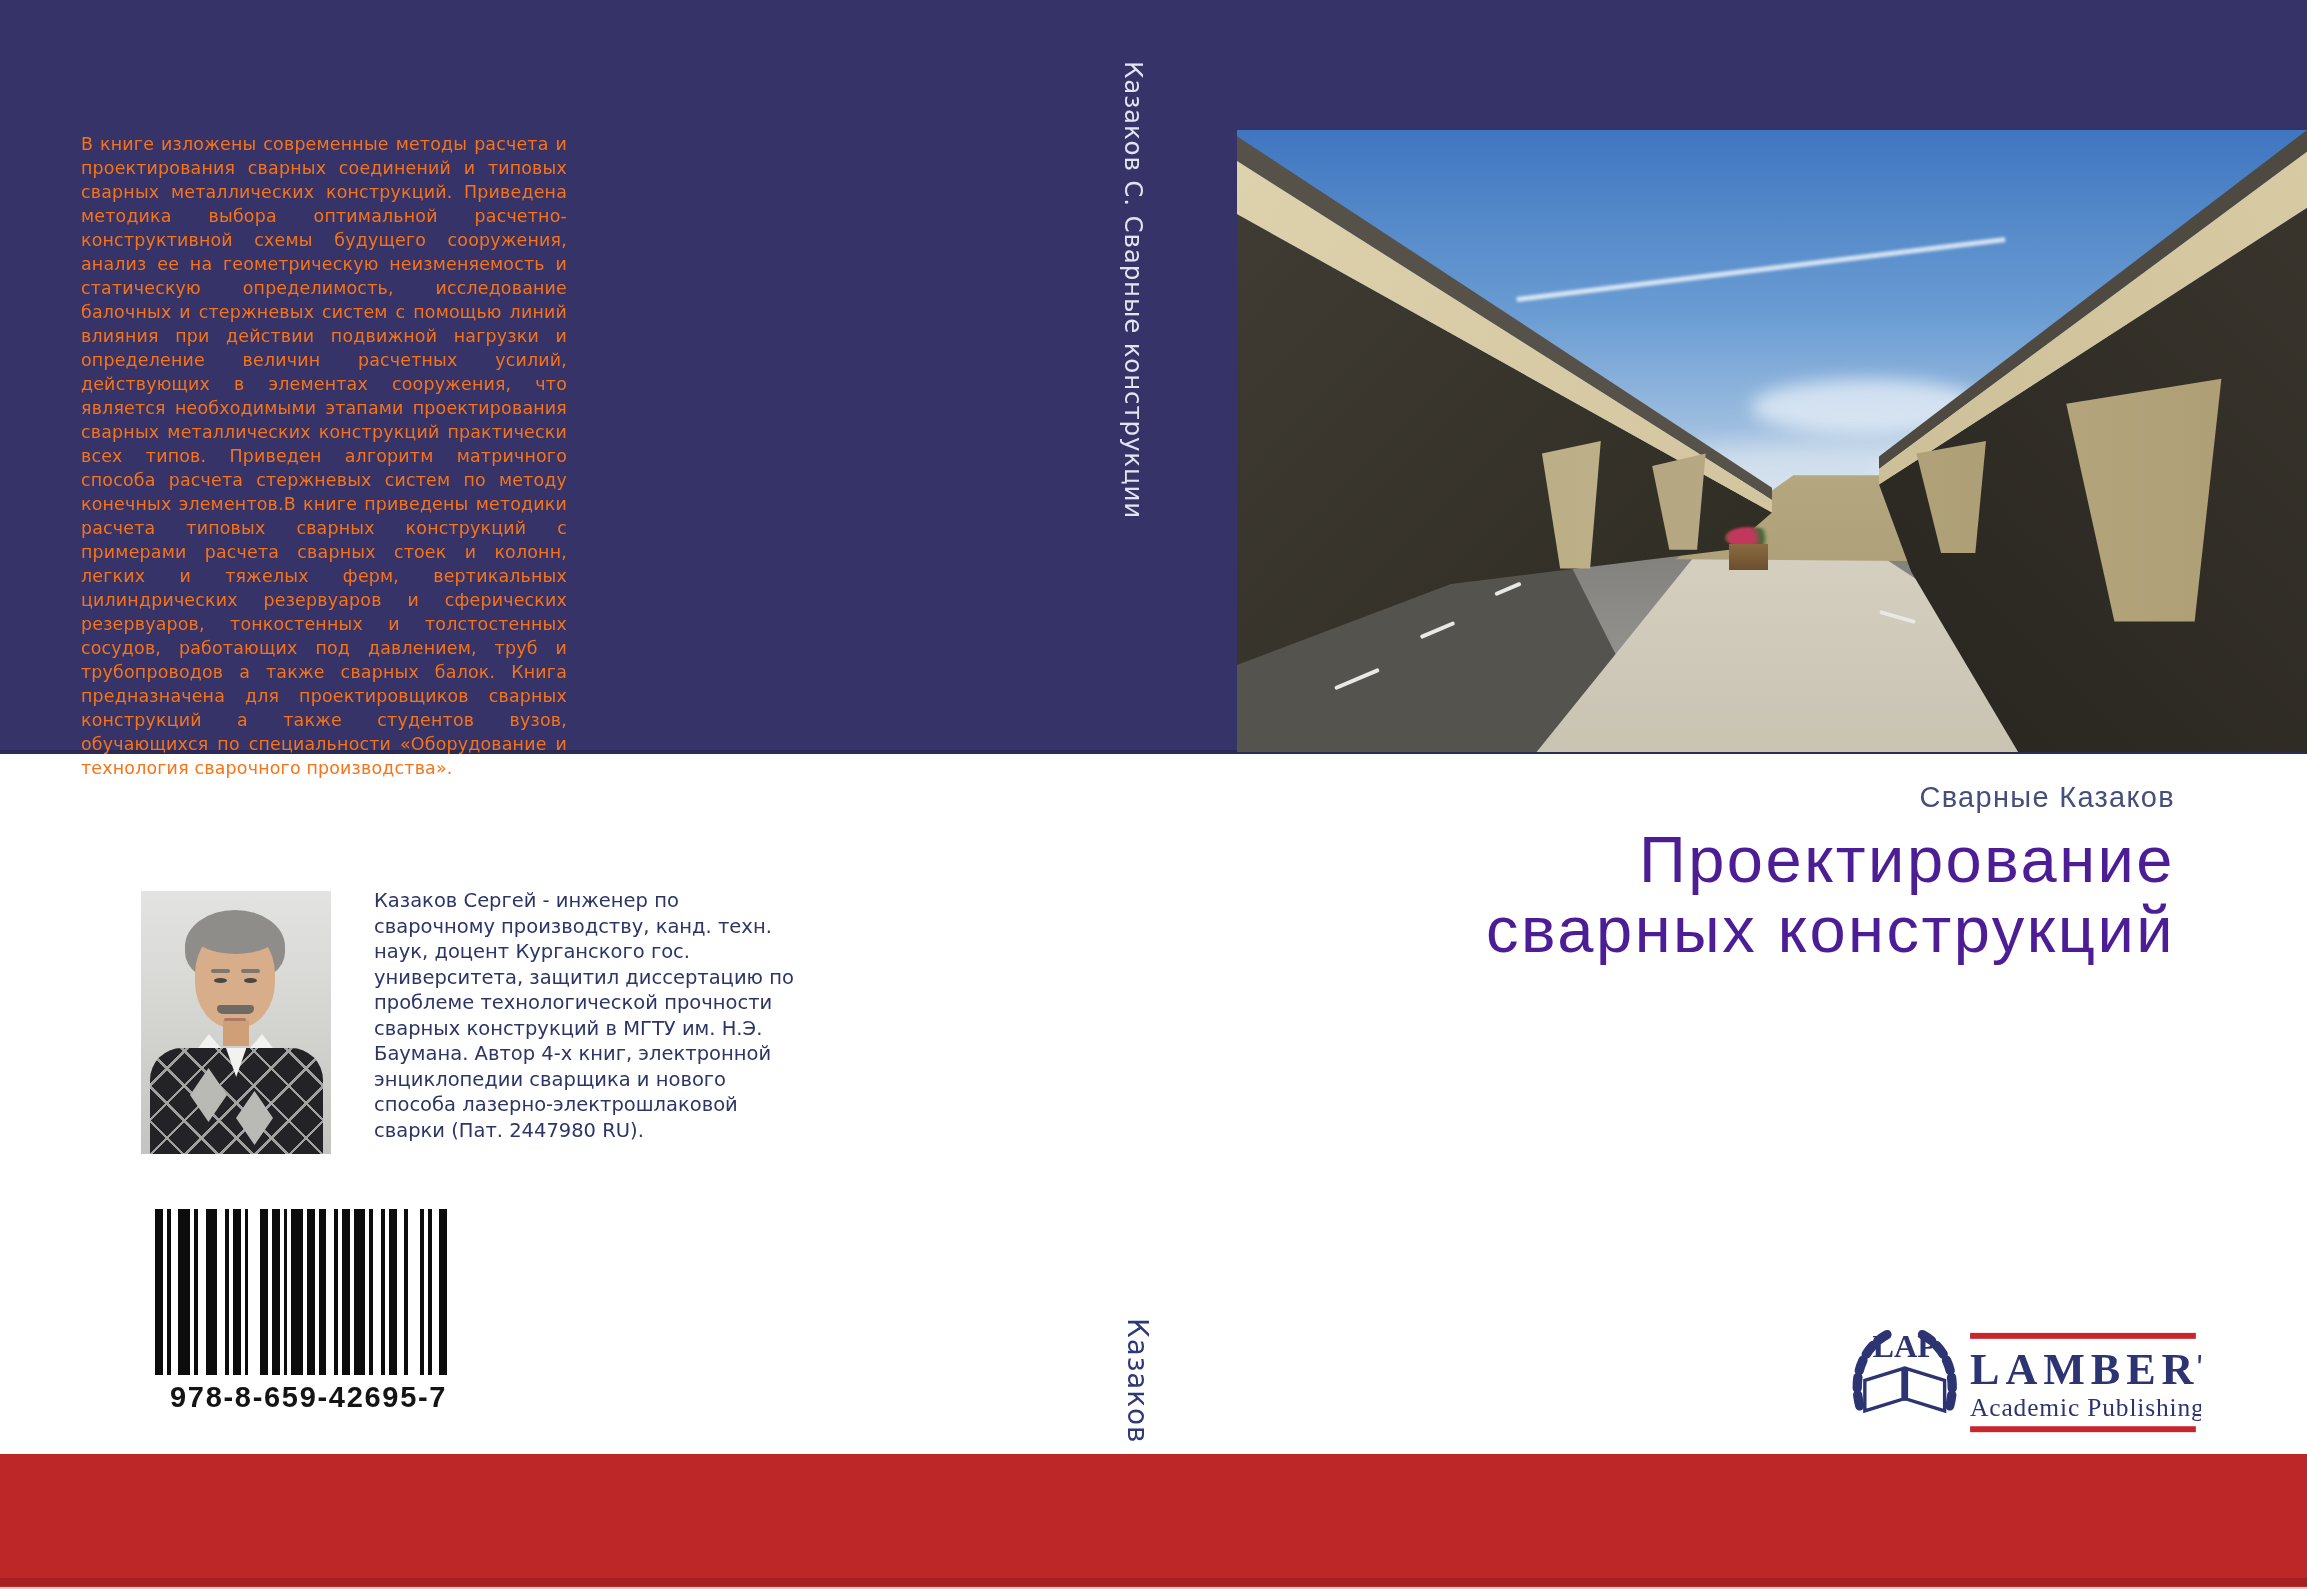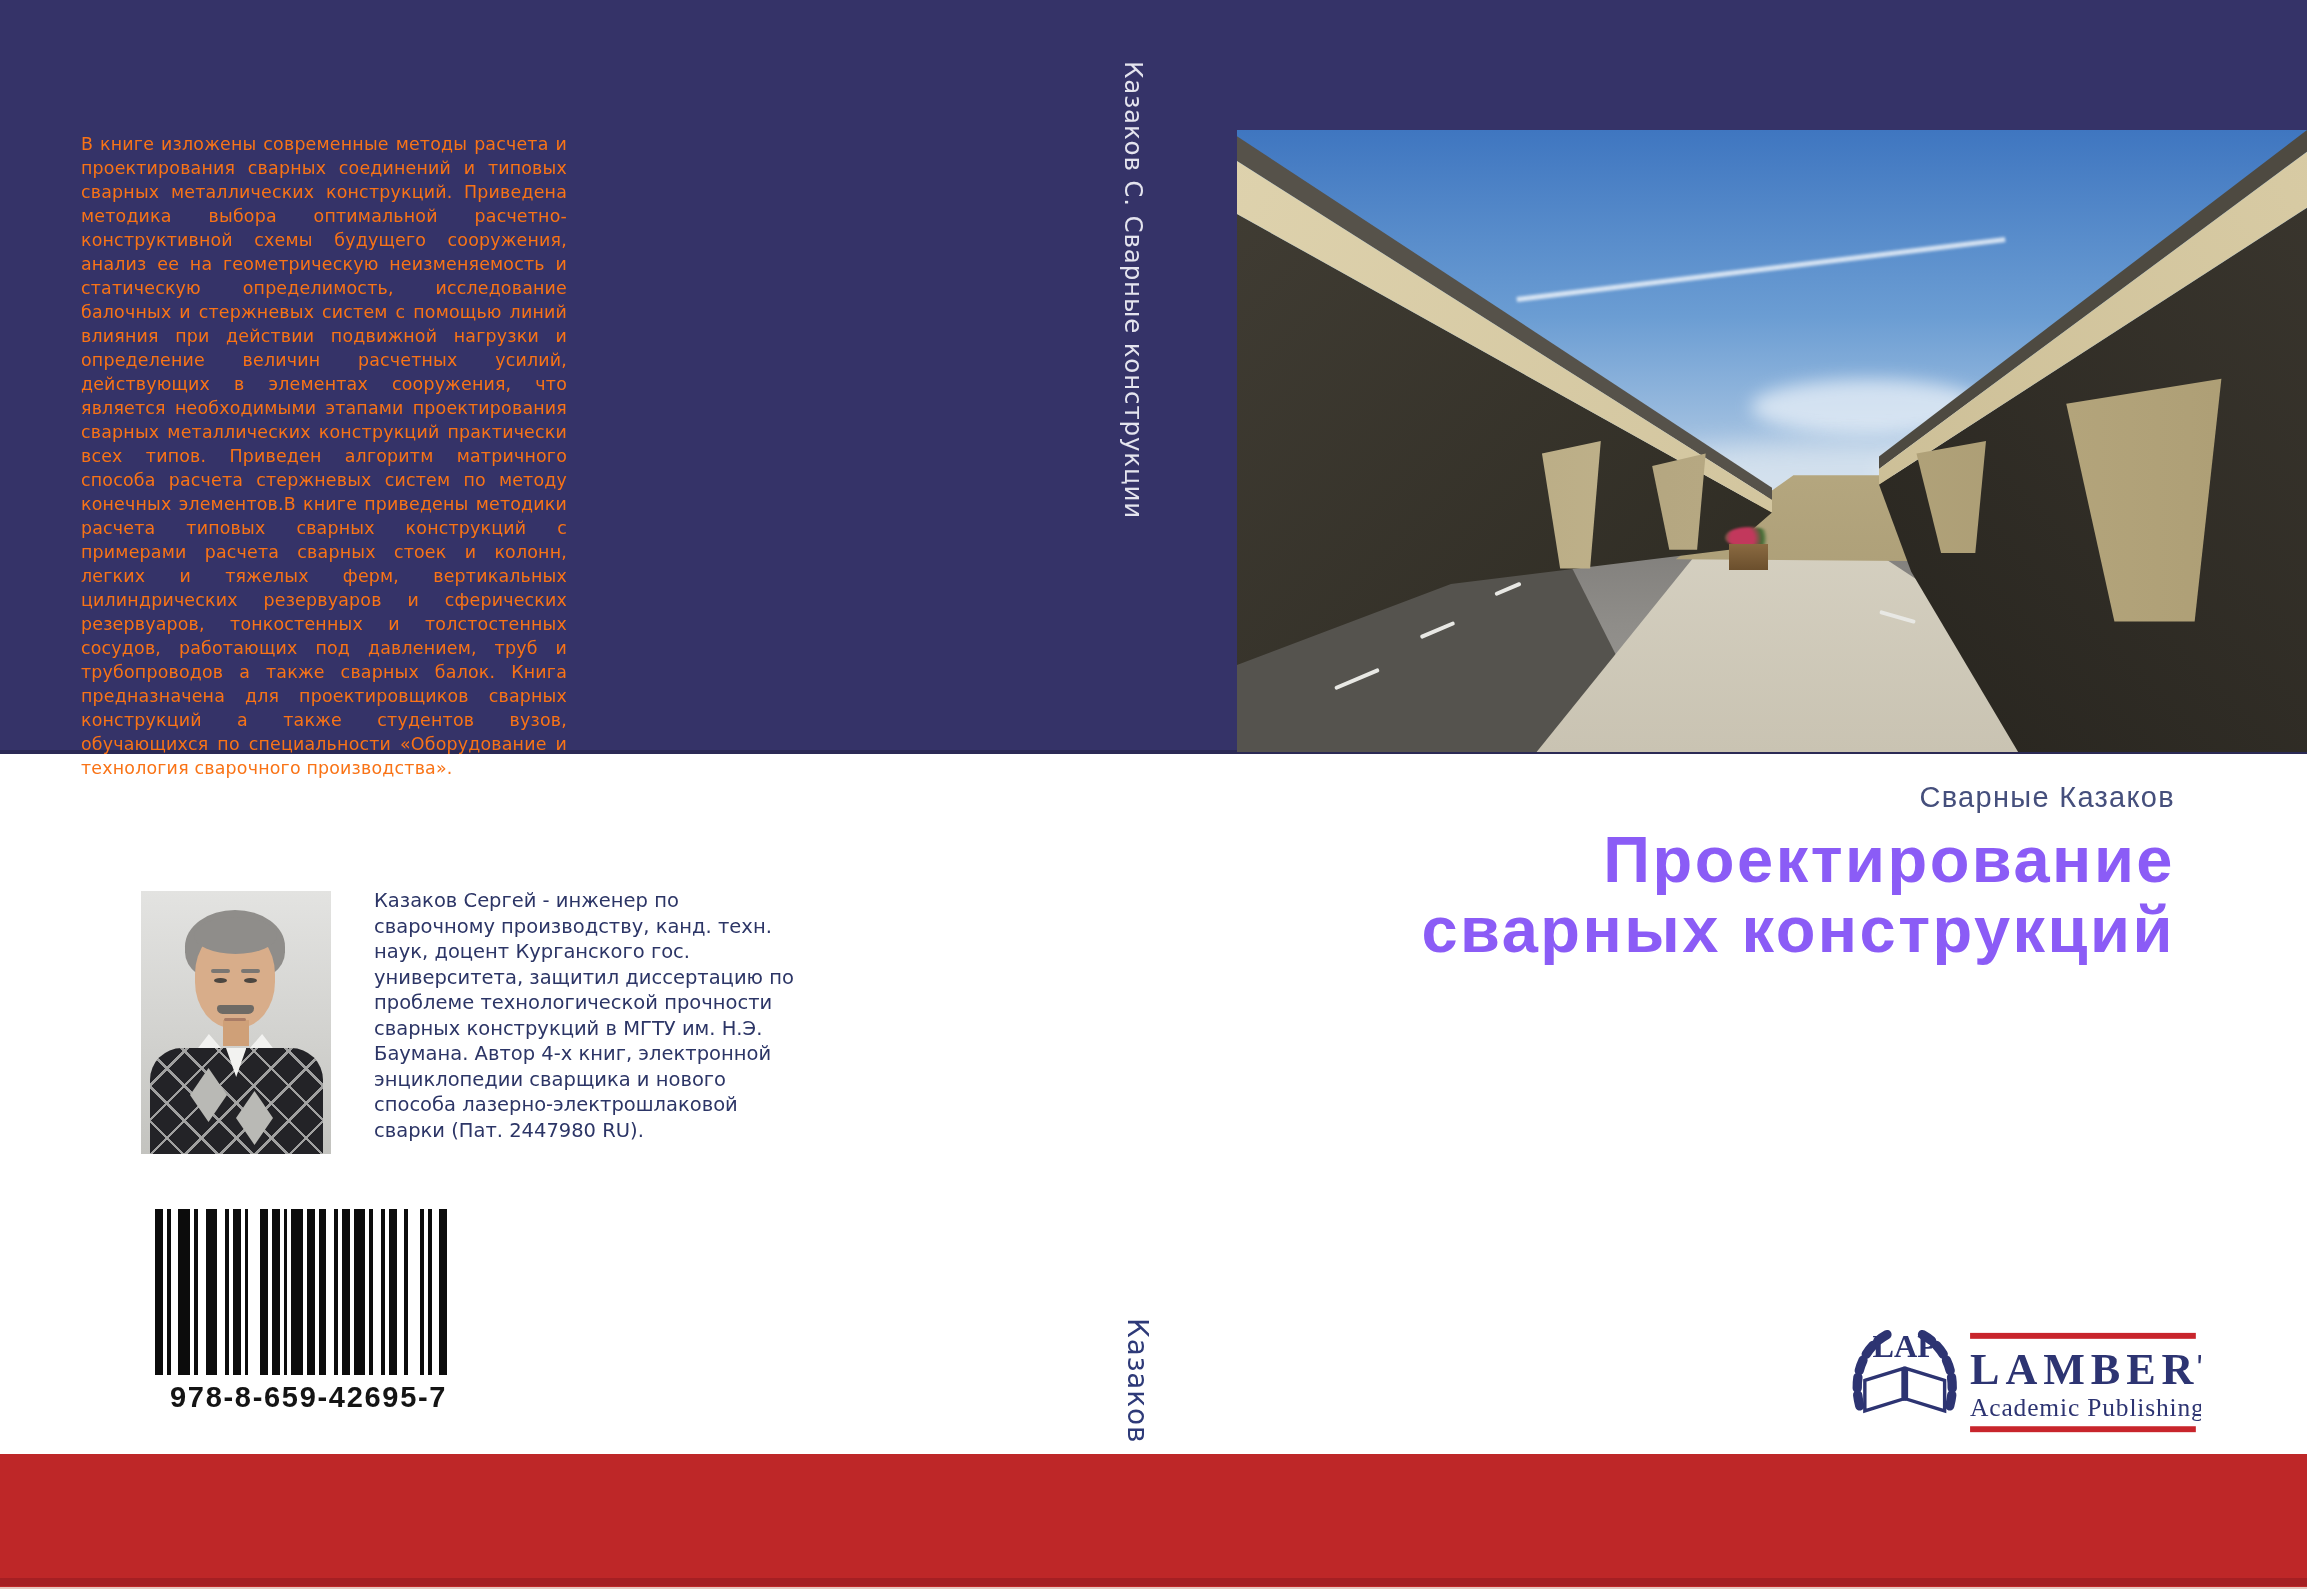--- a/index.html
+++ b/index.html
@@ -60,22 +60,22 @@
   .rb-pier1{left:0;top:0;width:100%;height:100%;background:linear-gradient(90deg,#cfc096,#ab9c73);
       clip-path:polygon(77.5% 44%,92% 40%,89.5% 79%,82% 79%);}
   .rb-pier2{left:0;top:0;width:100%;height:100%;background:linear-gradient(90deg,#c6b88e,#a3946c);
       clip-path:polygon(63.5% 52%,70% 50%,69% 68%,65.8% 68%);}
   .planter-box{left:46%;top:66.5%;width:3.6%;height:4.2%;background:linear-gradient(180deg,#8a6a41,#6b4f2d);}
   .planter-flowers{left:45.6%;top:63.8%;width:4.6%;height:3.4%;border-radius:50%;
       background:radial-gradient(circle at 35% 55%,#c2385c 0 35%,#3f6b33 60%,transparent 75%);filter:blur(0.8px);}
   
   .author-name{position:absolute;right:132px;top:781px;font-family:"Liberation Sans",sans-serif;
       font-size:29px;color:#454f7c;letter-spacing:1.3px;}
-  .book-title{position:absolute;right:132px;top:825px;text-align:right;color:#8b5cf6;
-      font-family:"Liberation Sans",sans-serif;font-weight:bold;font-size:65px;line-height:1.07;letter-spacing:2.5px;}
+  .book-title{position:absolute;right:132px;top:825px;text-align:right;color:#4c1d95;
+      font-family:"Liberation Sans",sans-serif;font-weight:normal;font-size:65px;line-height:1.07;letter-spacing:2.5px;}
   .bio{position:absolute;left:374px;top:888px;width:429px;color:#2c3566;
       font-size:19.5px;line-height:25.5px;}
   
   .portrait{position:absolute;left:141px;top:891px;width:190px;height:263px;overflow:hidden;
       background:linear-gradient(180deg,#e3e3e1 0%,#d2d2cf 55%,#c3c3bf 100%);}
   .portrait *{position:absolute;}
   .p-hair{left:44px;top:18.7px;width:100px;height:73px;border-radius:50% 50% 42% 42%;background:#8f8d8a;}
   .p-face{left:54px;top:37px;width:80px;height:100px;border-radius:46%;background:#d8ad8a;}
   .p-hairline{left:53px;top:25.5px;width:83px;height:37px;border-radius:50%;background:#8f8d8a;}
   .p-brow1{left:70px;top:78px;width:18.7px;height:4.2px;background:#7a7672;border-radius:2.5px;}

